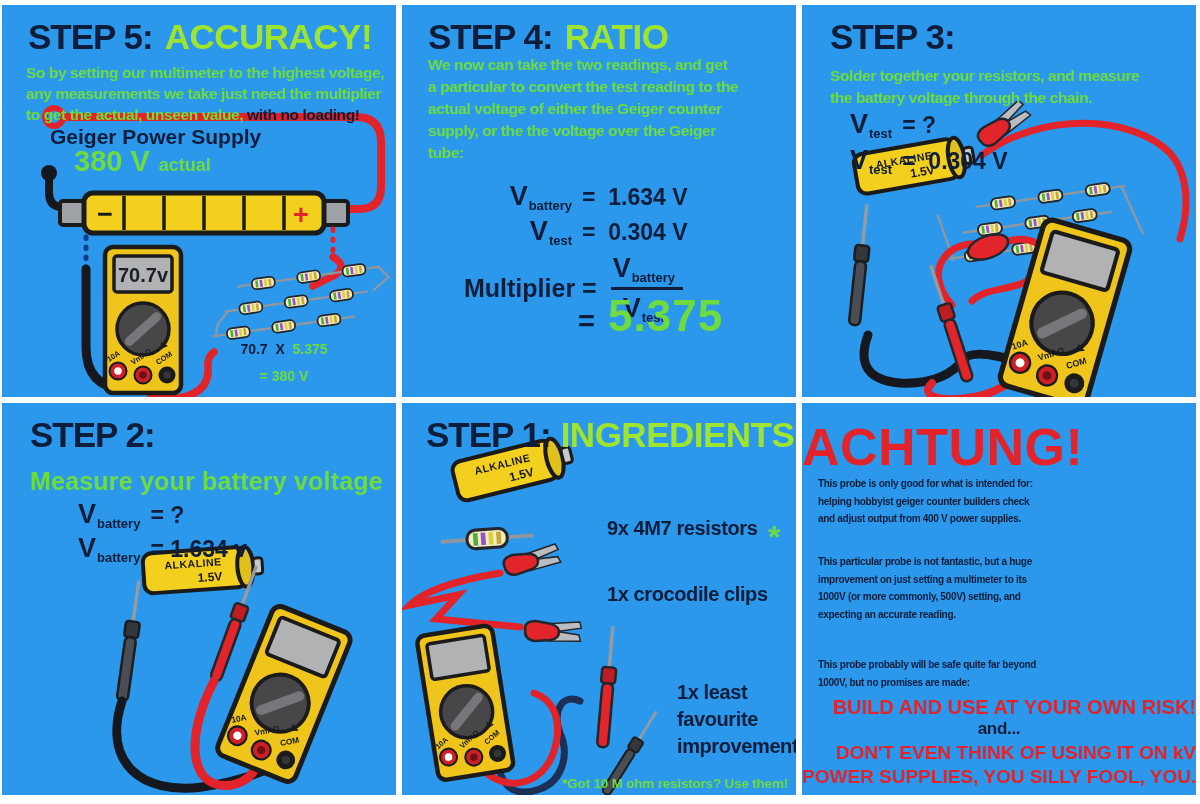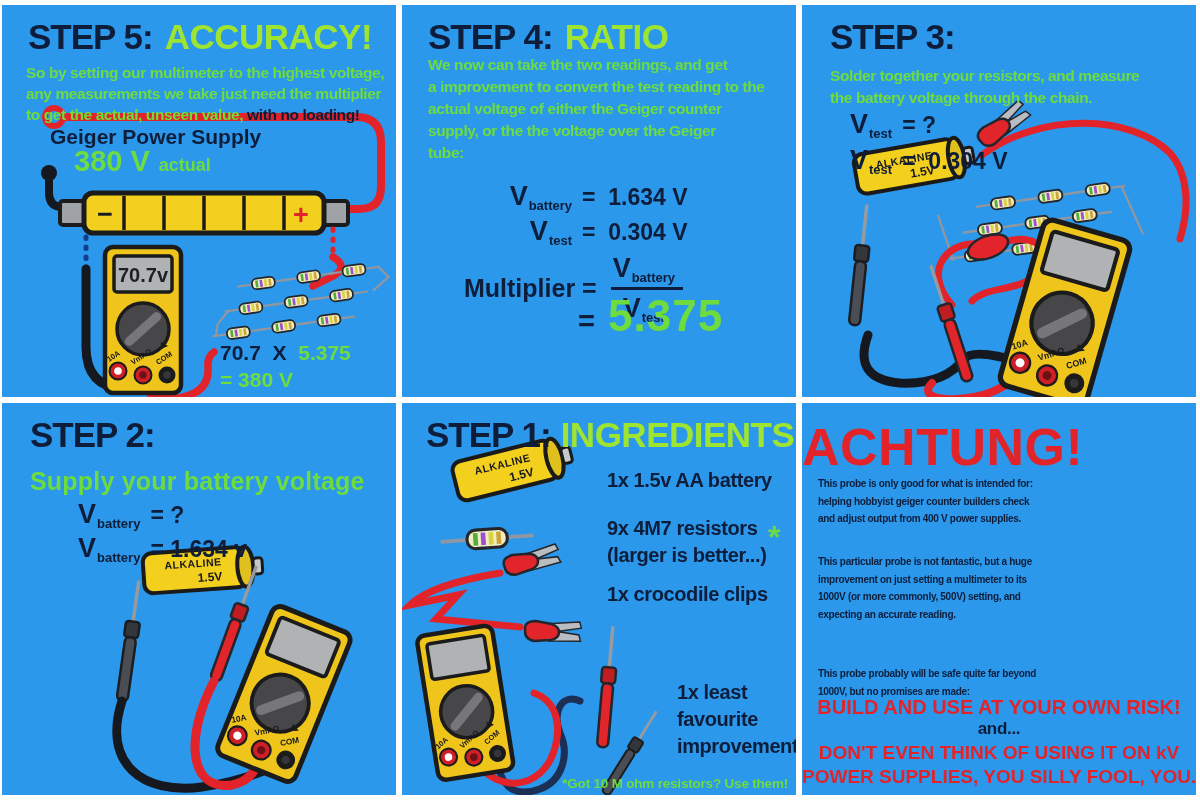--- a/index.html
+++ b/index.html
@@ -21,23 +21,23 @@
   .darktxt{font-weight:bold;color:var(--dark)}
   .greentxt{font-weight:bold;color:var(--bodygreen)}
   .eqrow{position:absolute;display:flex;align-items:baseline;white-space:pre;color:var(--dark)}
   .eqvar{text-align:right;font-weight:bold}
   .bigv{font-size:27px;font-weight:bold}
   .vsub{font-size:13px;font-weight:bold;position:relative;top:5px;margin-left:1px}
   .eqval{font-size:23px;font-weight:bold;margin-left:10px;white-space:pre}
   .frac{display:inline-block;margin-left:14px;vertical-align:middle}
   .fracnum{border-bottom:3.5px solid var(--dark);padding:0 8px 3px 2px}
   .fracden{padding:3px 0 0 12px}
-  .calcline{position:absolute;font-weight:bold;font-size:21px;text-align:left;white-space:pre}
+  .calcline{position:absolute;font-weight:bold;font-size:14px;text-align:center;white-space:pre}
   .achpara{position:absolute;font-weight:bold;font-size:10px;letter-spacing:-0.3px;line-height:17.5px;color:var(--dark);white-space:nowrap}
-  .achwarn{position:absolute;width:100%;text-align:center;font-weight:bold;color:var(--red);white-space:nowrap}
+  .achwarn{position:absolute;width:100%;text-align:right;font-weight:bold;color:var(--red);white-space:nowrap}
   .item{position:absolute;font-weight:bold;font-size:20px;letter-spacing:-0.4px;line-height:27px;color:var(--dark);white-space:nowrap}
   
   .jt{font-family:"Liberation Sans",sans-serif;font-weight:bold;font-size:7.5px;fill:#15181e}
   .disp{font-family:"Liberation Sans",sans-serif;font-weight:bold;font-size:20px;fill:#1b1f26}
   .bl1{font-family:"Liberation Sans",sans-serif;font-weight:bold;font-size:10.5px;fill:#15181e;text-anchor:middle;letter-spacing:0.5px}
   .bl2{font-family:"Liberation Sans",sans-serif;font-weight:bold;font-size:12px;fill:#15181e;text-anchor:middle}
   .bp-dark{font-family:"Liberation Sans",sans-serif;font-weight:bold;font-size:27px;fill:#15181e;text-anchor:middle}
   .bp-red{font-family:"Liberation Sans",sans-serif;font-weight:bold;font-size:27px;fill:var(--red);text-anchor:middle}
 </style>
 </head>
@@ -154,21 +154,21 @@
     <div class="calcline greentxt" style="left:218px;top:363px;width:128px">= 380 V</div>
   </section>
 
   <section class="panel" style="left:402px;top:5px">
     <div class="title-row" style="left:26px;top:12px">
       <span class="t-dark">STEP 4:</span>
       <span class="t-green">RATIO</span>
     </div>
     <div class="abs bodytxt" style="left:26px;top:49px;line-height:22px">
       <div>We now can take the two readings, and get</div>
-      <div>a improvement to convert the test reading to the</div>
+      <div>a particular to convert the test reading to the</div>
       <div>actual voltage of either the Geiger counter</div>
       <div>supply, or the the voltage over the Geiger</div>
       <div>tube:</div>
     </div>
     <div class="eqrow" style="left:70px;top:176px">
       <span class="eqvar" style="width:100px"><span class="bigv">V</span><span class="vsub">battery</span></span>
       <span class="eqval">=  1.634 V</span>
     </div>
     <div class="eqrow" style="left:70px;top:211px">
       <span class="eqvar" style="width:100px"><span class="bigv">V</span><span class="vsub">test</span></span>
@@ -262,21 +262,21 @@
       <g transform="translate(272,198) rotate(22) scale(1.1)">
         <use href="#def-meter"></use>
         <text class="jt" transform="translate(6,117) rotate(-33)">10A</text>
         <text class="jt" transform="translate(30,120) rotate(-33)">VmAΩ</text>
         <text class="jt" transform="translate(55,120) rotate(-33)">COM</text>
       </g>
     </svg>
     <div class="title-row" style="left:28px;top:12px">
       <span class="t-dark">STEP 2:</span>
     </div>
-    <div class="abs greentxt" style="left:28px;top:64px;font-size:25px;letter-spacing:0.2px">Supply your battery voltage</div>
+    <div class="abs greentxt" style="left:28px;top:64px;font-size:25px;letter-spacing:0.2px">Measure your battery voltage</div>
     <div class="eqrow" style="left:76px;top:96px">
       <span class="eqvar"><span class="bigv">V</span><span class="vsub">battery</span></span>
       <span class="eqval">= ?</span>
     </div>
     <div class="eqrow" style="left:76px;top:130px">
       <span class="eqvar"><span class="bigv">V</span><span class="vsub">battery</span></span>
       <span class="eqval">= 1.634 v</span>
     </div>
   </section>
 
@@ -309,24 +309,22 @@
           <use href="#def-probe-red"></use>
         </g>
       <g transform="translate(250,305) rotate(32) scale(0.8)">
           <use href="#def-probe-blk"></use>
         </g>
     </svg>
     <div class="title-row" style="left:24px;top:12px;gap:10px">
       <span class="t-dark">STEP 1:</span>
       <span class="t-green">INGREDIENTS</span>
     </div>
-    <div class="item" style="left:205px;top:64px">1x 1.5v AA battery</div>
     <div class="item" style="left:205px;top:112px">
       <div>9x 4M7 resistors</div>
-      <div>(larger is better...)</div>
     </div>
     <div class="abs greentxt" style="left:366px;top:116px;font-size:32px">*</div>
     <div class="item" style="left:205px;top:178px">1x crocodile clips</div>
     <div class="item" style="left:275px;top:276px">
       <div>1x least</div>
       <div>favourite</div>
       <div>improvement...</div>
     </div>
     <div class="abs greentxt" style="right:8px;bottom:4px;font-size:13.5px;letter-spacing:-0.2px">*Got 10 M ohm resistors? Use them!</div>
   </section>
@@ -337,21 +335,21 @@
       <div>This probe is only good for what is intended for:</div>
       <div>helping hobbyist geiger counter builders check</div>
       <div>and adjust output from 400 V power supplies.</div>
     </div>
     <div class="achpara" style="left:16px;top:150px">
       <div>This particular probe is not fantastic, but a huge</div>
       <div>improvement on just setting a multimeter to its</div>
       <div>1000V (or more commonly, 500V) setting, and</div>
       <div>expecting an accurate reading.</div>
     </div>
-    <div class="achpara" style="left:16px;top:262px">
+    <div class="achpara" style="left:16px;top:253px">
       <div>This probe probably will be safe quite far beyond</div>
       <div>1000V, but no promises are made:</div>
     </div>
     <div class="achwarn" style="top:293px;font-size:20px">BUILD AND USE AT YOUR OWN RISK!</div>
     <div class="achpara" style="left:0;top:317px;width:100%;text-align:center;font-size:17px">and...</div>
     <div class="achwarn" style="top:338px;font-size:19px;line-height:24px">
       <div>DON'T EVEN THINK OF USING IT ON kV</div>
       <div>POWER SUPPLIES, YOU SILLY FOOL, YOU...</div>
     </div>
   </section>

